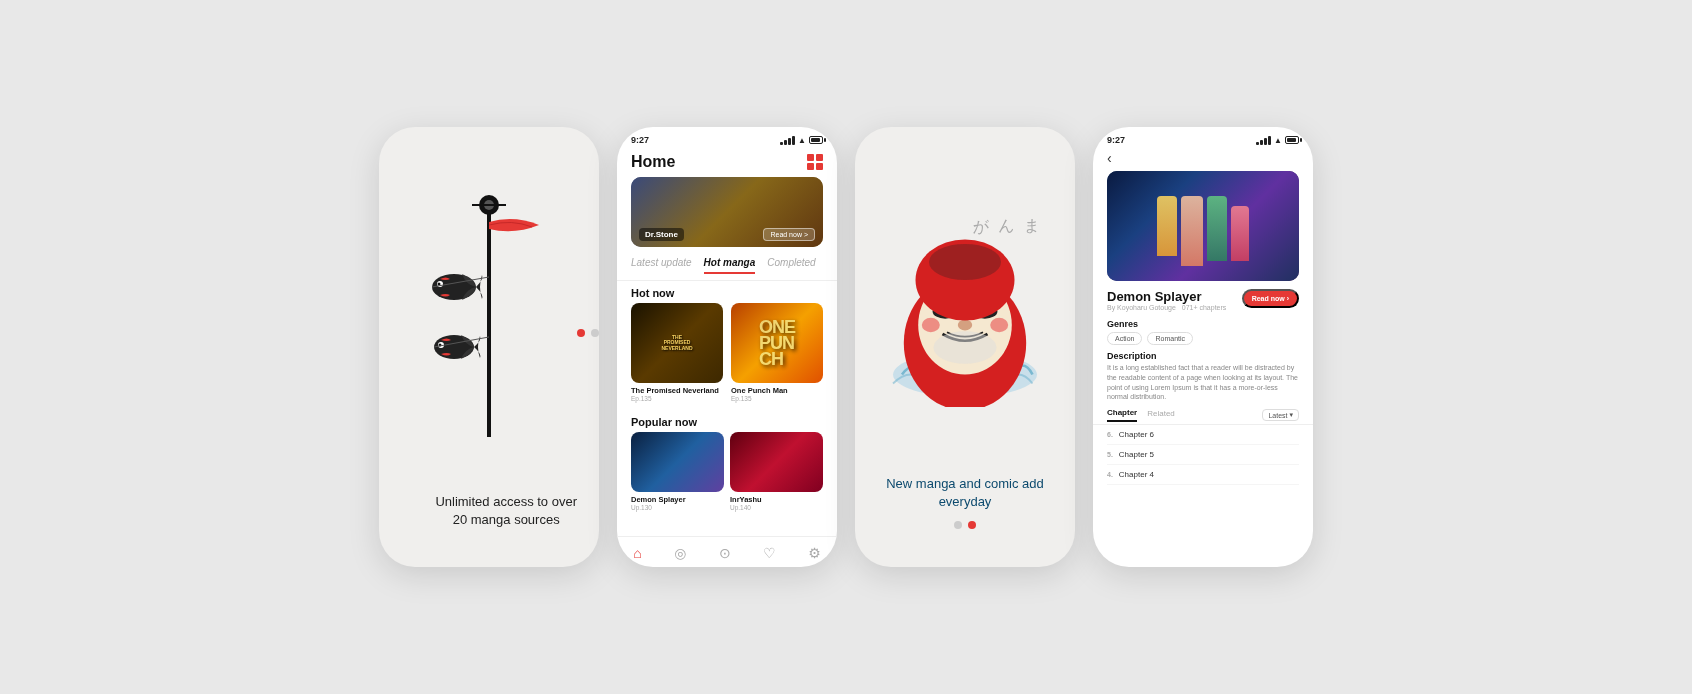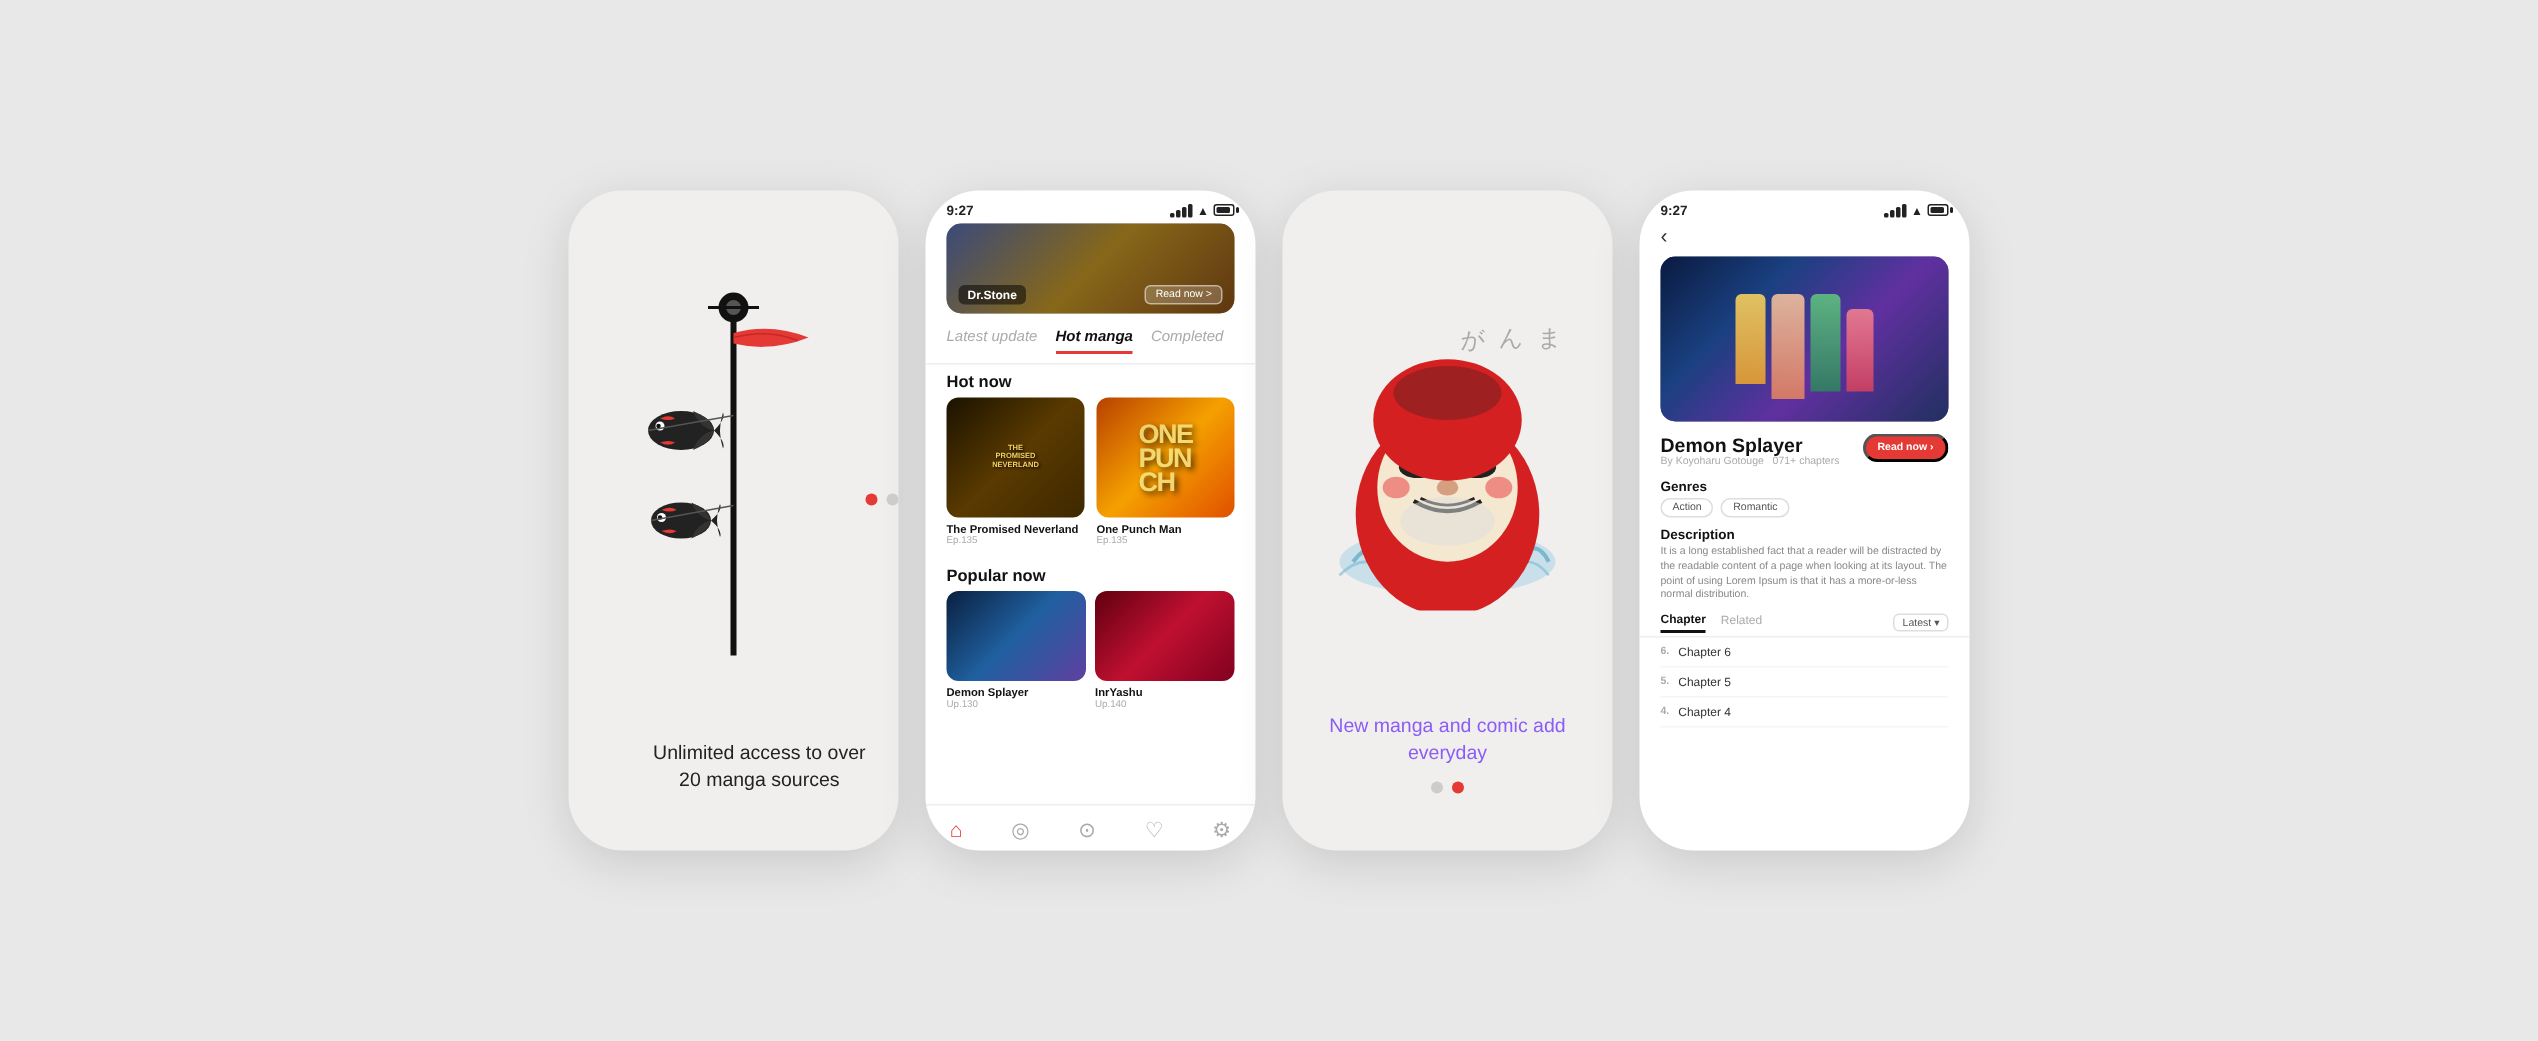--- a/index.html
+++ b/index.html
@@ -84,21 +84,21 @@
 
     .home-header { display:flex; justify-content:space-between; align-items:center; padding:4px 14px 6px; }
     .home-title { font-size:16px; font-weight:700; color:#111; }
     .grid-icon { display:grid; grid-template-columns:1fr 1fr; gap:2px; width:16px; height:16px; }
     .grid-cell { background:#e53935; border-radius:1px; }
 
     .banner {
       margin: 0 14px 10px;
       border-radius: 10px;
       overflow: hidden;
-      height: 60px;
+      height: 70px;
       position: relative;
       background: linear-gradient(135deg, #3a4a7a 0%, #8b6914 100%);
     }
     .banner-label {
       position:absolute; bottom:6px; left:8px;
       background:rgba(0,0,0,0.5); color:#fff;
       font-size:8px; font-weight:700; padding:2px 6px; border-radius:4px;
     }
     .banner-btn {
       position:absolute; bottom:6px; right:8px;
@@ -133,21 +133,21 @@
       padding:8px 0 6px; border-top:1px solid #eee; margin-top:auto;
     }
     .nav-icon { font-size:14px; color:#aaa; }
     .nav-icon.active { color:#e53935; }
 
     
     .card3 {
       display:flex; flex-direction:column; align-items:center; justify-content:flex-end;
       padding-bottom:38px;
     }
-    .card3-text { font-size:13px; color:#8b5cf6; font-weight:500; text-align:center; line-height:1.4; position:relative; z-index:2; }
+    .card3-text { font-size:13px; color:#0c4a6e; font-weight:500; text-align:center; line-height:1.4; position:relative; z-index:2; }
     .jp-text { position:absolute; top:80px; right:30px; font-size:16px; color:#aaa; writing-mode:vertical-rl; z-index:2; line-height:1.6; }
 
     
     .card4 { background:#fff; display:flex; flex-direction:column; }
     .detail-status { display:flex; justify-content:space-between; align-items:center; padding:8px 14px 4px; font-size:9px; font-weight:600; color:#222; }
     .back-btn { font-size:14px; color:#333; }
     .detail-cover { margin:0 14px 8px; border-radius:10px; overflow:hidden; height:110px; background: linear-gradient(135deg, #1a3a6a, #4a2060); }
     .detail-title-row { display:flex; justify-content:space-between; align-items:flex-start; padding:0 14px 4px; }
     .detail-title { font-size:13px; font-weight:700; color:#111; }
     .detail-subtitle { font-size:7px; color:#aaa; }
@@ -234,20 +234,29 @@
         <div class="signal-bar" style="height:7px;"></div>
         <div class="signal-bar" style="height:9px;"></div>
       </div>
       <span class="wifi-icon">▲</span>
       <div class="battery-icon">
           <div class="battery-fill"></div>
         </div>
     </div>
   </div>
 
+  <div class="home-header">
+    <span class="home-title">Home</span>
+    <div class="grid-icon">
+      <div class="grid-cell"></div>
+        <div class="grid-cell"></div>
+      <div class="grid-cell"></div>
+        <div class="grid-cell"></div>
+    </div>
+  </div>
 
   <div class="banner">
     <div style="width:100%;height:100%;background:linear-gradient(135deg,#3a4a7a,#8b6914,#5a3010);opacity:0.9;"></div>
     <span class="banner-label">Dr.Stone</span>
     <span class="banner-btn">Read now &gt;</span>
   </div>
 
   <div class="tabs">
     <span class="tab">Latest update</span>
     <span class="tab active">Hot manga</span>

